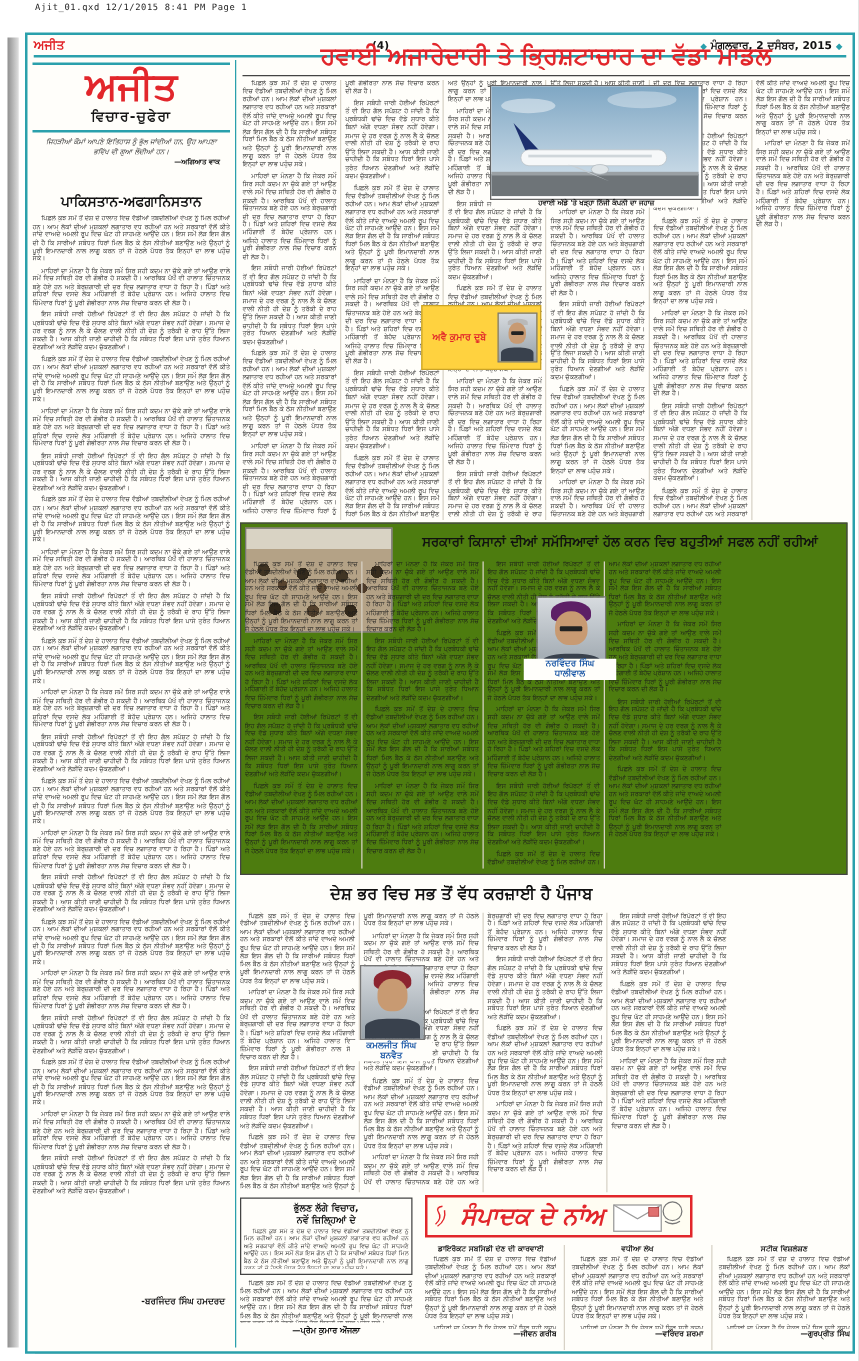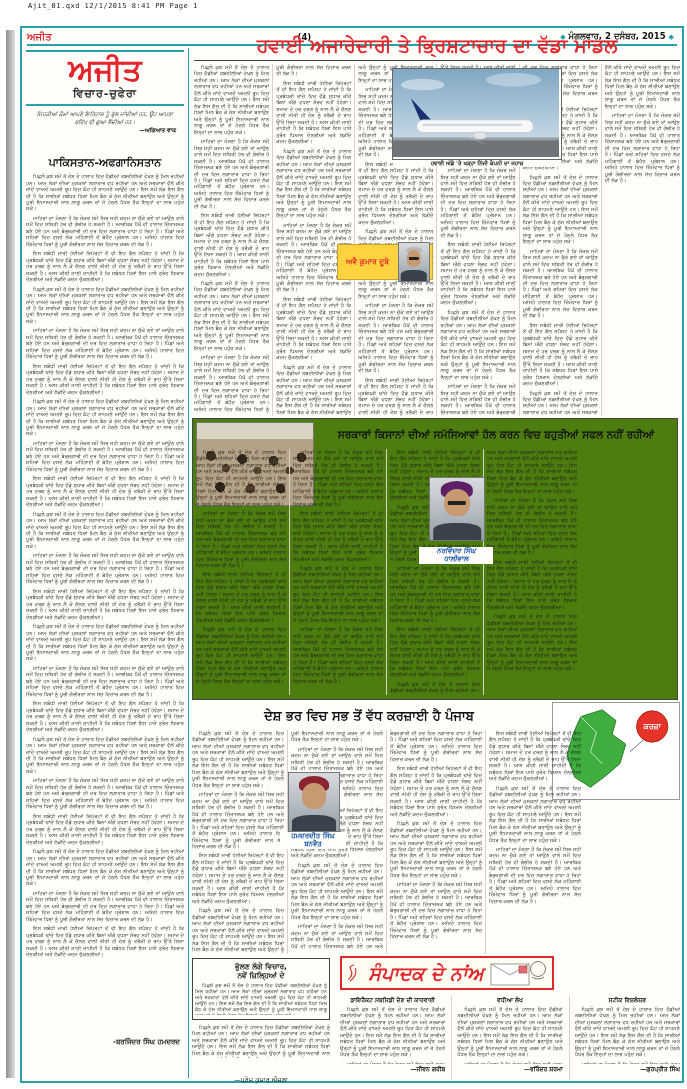--- a/index.html
+++ b/index.html
@@ -40,21 +40,21 @@
   
   .lead-head{position:absolute;left:172px;top:6px;width:486px;margin:0;text-align:center;color:#e2262b;
              font-size:19px;white-space:nowrap;overflow:hidden;font-weight:bold;}
   .rule-h{position:absolute;left:172px;top:32px;width:486px;height:1px;background:#444;}
   .lead-body{position:absolute;left:172px;top:36px;width:486px;height:352px;column-count:6;}
   .photo{background:#fff;}
   .plane{position:absolute;left:370px;top:40px;width:168px;height:90px;border:1px solid #666;}
   .photocap{position:absolute;left:0;right:0;top:100%;margin-top:1px;font-size:5.5px;font-weight:bold;
             text-align:center;background:#fffefa;}
 
-  .authorbox{position:absolute;left:315px;top:216px;width:96px;height:36px;background:#ffd23f;
+  .authorbox{position:absolute;left:315px;top:216px;width:96px;height:52px;background:#ffd23f;
              border:1px solid #c9a227;display:flex;align-items:center;gap:3px;padding:2px;box-sizing:border-box;}
   .authorbox .aname{flex:1;color:#e2262b;font-weight:bold;font-size:7.5px;text-align:center;line-height:1.25;}
 
   
   .portrait{position:relative;background:linear-gradient(#d7dbdf,#96a0a8);border:1px solid #777;overflow:hidden;}
   .p-head{position:absolute;left:50%;top:18%;width:48%;height:44%;transform:translateX(-50%);
           background:#c89a72;border-radius:48% 48% 42% 42%;}
   .p-turban{position:absolute;left:50%;top:5%;width:60%;height:28%;transform:translateX(-50%);
             background:#5d1f66;border-radius:50% 50% 30% 30%;}
   .t-red .p-turban{background:#8c2430;}
@@ -81,39 +81,39 @@
       radial-gradient(circle 5px at 90% 42%, #382d1e 97%, transparent),
       radial-gradient(circle 5px at 20% 78%, #2e2519 97%, transparent),
       radial-gradient(circle 5px at 46% 80%, #52402c 97%, transparent),
       radial-gradient(circle 5px at 72% 80%, #33291b 97%, transparent),
       linear-gradient(180deg,#d9d3c4 0%,#d9d3c4 20%,transparent 20%);}
   .farm-head{position:absolute;left:124px;top:9px;width:358px;margin:0;font-size:10.5px;text-align:center;
              white-space:nowrap;overflow:hidden;color:#111;}
   .farm-body{position:absolute;left:3px;top:30px;width:478px;height:246px;column-count:5;}
   .farm-port{position:absolute;left:236px;top:58px;width:54px;height:62px;}
   .blue-name{color:#1553a4;font-weight:bold;font-size:7px;line-height:1.2;text-align:center;background:#fffefa;}
-  .farm-name{position:absolute;left:226px;top:128px;width:74px;font-style:italic;}
+  .farm-name{position:absolute;left:226px;top:108px;width:74px;}
 
   
   .debt{position:absolute;left:170px;top:680px;width:488px;height:246px;}
   .debt-head{position:absolute;left:0;top:0;width:354px;margin:0;font-size:13px;white-space:nowrap;
              overflow:hidden;color:#111;text-align:center;}
   .debt-body{position:absolute;left:0;top:22px;width:488px;height:224px;column-count:5;}
   .mapbox{position:absolute;right:0;top:-6px;width:126px;height:96px;background:#fff;border:1px solid #999;}
   .debt-port{position:absolute;left:96px;top:64px;width:50px;height:58px;}
   .debt-name{position:absolute;left:88px;top:124px;width:66px;}
 
   
   .bl-box{position:absolute;left:170px;top:930px;width:138px;height:62px;border:1px solid #444;
           padding:2px;box-sizing:border-box;}
   .bl-title{font-size:7.5px;font-weight:bold;text-align:center;line-height:1.25;margin:1px 0 2px;color:#111;}
   .bl-box .bodytext{height:32px;font-size:4.8px;}
   .bl-under{position:absolute;left:170px;top:996px;width:138px;height:56px;}
   .bl-under .bodytext{height:34px;}
-  .bl-sig{font-size:6.5px;font-weight:normal;text-align:center;margin-top:18px;}
+  .bl-sig{font-size:6.5px;font-weight:bold;text-align:center;margin-top:2px;}
 
   .banner{position:absolute;left:318px;top:928px;width:214px;height:34px;border:2px solid #e2262b;
           background:#fffdf2;display:flex;align-items:center;padding:0 4px;gap:4px;box-sizing:border-box;}
   .banner-title{flex:1;color:#e2262b;font-weight:bold;font-style:italic;font-size:19px;white-space:nowrap;
                 overflow:hidden;text-align:center;}
   .letters{position:absolute;left:318px;top:968px;width:340px;height:84px;display:flex;gap:6px;}
   .letter-col{flex:1;overflow:hidden;border-left:1px solid #d8d2c6;padding-left:5px;}
   .letter-col:first-child{border-left:none;padding-left:0;}
   .letter-title{font-size:6px;font-weight:bold;text-align:center;margin:0 0 2px;color:#111;}
   .letter-col .bodytext{height:58px;}
@@ -266,29 +266,20 @@
         <div class="p-body"></div>
       </div>
       <div class="blue-name farm-name">
         <div>ਨਰਵਿੰਦਰ ਸਿੰਘ</div>
         <div>ਧਾਲੀਵਾਲ</div>
       </div>
     </div>
 
     <div class="debt">
       <h2 class="debt-head">ਦੇਸ਼ ਭਰ ਵਿਚ ਸਭ ਤੋਂ ਵੱਧ ਕਰਜ਼ਾਈ ਹੈ ਪੰਜਾਬ</h2>
-      <div class="mapbox">
-        <svg viewBox="0 0 126 96" width="124" height="94">
-          <path d="M28,14 L50,7 L64,18 L60,32 L74,42 L68,62 L54,74 L38,86 L22,76 L14,54 L20,32 Z" fill="#3fae3f" stroke="#2b7d2b" stroke-width="1"></path>
-          <path d="M28,14 L44,30 L38,50 L50,62" stroke="#e8f5e8" stroke-width="0.8" fill="none"></path>
-          <line x1="78" y1="50" x2="94" y2="36" stroke="#555" stroke-width="0.8"></line>
-          <circle cx="101" cy="24" r="16" fill="#e6332a" stroke="#b02017"></circle>
-          <text x="101" y="27" font-size="8" fill="#ffffff" text-anchor="middle" font-weight="bold">ਕਰਜ਼ਾ</text>
-        </svg>
-      </div>
       <div class="bodytext debt-body">
           <p>ਪਿਛਲੇ ਕੁਝ ਸਮੇਂ ਤੋਂ ਦੇਸ਼ ਦੇ ਹਾਲਾਤ ਵਿਚ ਵੱਡੀਆਂ ਤਬਦੀਲੀਆਂ ਵੇਖਣ ਨੂੰ ਮਿਲ ਰਹੀਆਂ ਹਨ। ਆਮ ਲੋਕਾਂ ਦੀਆਂ ਮੁਸ਼ਕਲਾਂ ਲਗਾਤਾਰ ਵਧ ਰਹੀਆਂ ਹਨ ਅਤੇ ਸਰਕਾਰਾਂ ਵੱਲੋਂ ਕੀਤੇ ਜਾਂਦੇ ਵਾਅਦੇ ਅਮਲੀ ਰੂਪ ਵਿਚ ਘੱਟ ਹੀ ਸਾਹਮਣੇ ਆਉਂਦੇ ਹਨ। ਇਸ ਸਮੇਂ ਲੋੜ ਇਸ ਗੱਲ ਦੀ ਹੈ ਕਿ ਸਾਰੀਆਂ ਸਬੰਧਤ ਧਿਰਾਂ ਮਿਲ ਬੈਠ ਕੇ ਠੋਸ ਨੀਤੀਆਂ ਬਣਾਉਣ ਅਤੇ ਉਨ੍ਹਾਂ ਨੂੰ ਪੂਰੀ ਇਮਾਨਦਾਰੀ ਨਾਲ ਲਾਗੂ ਕਰਨ ਤਾਂ ਜੋ ਹੇਠਲੇ ਪੱਧਰ ਤੱਕ ਇਨ੍ਹਾਂ ਦਾ ਲਾਭ ਪਹੁੰਚ ਸਕੇ।</p>
           <p>ਮਾਹਿਰਾਂ ਦਾ ਮੰਨਣਾ ਹੈ ਕਿ ਜੇਕਰ ਸਮੇਂ ਸਿਰ ਸਹੀ ਕਦਮ ਨਾ ਚੁੱਕੇ ਗਏ ਤਾਂ ਆਉਣ ਵਾਲੇ ਸਮੇਂ ਵਿਚ ਸਥਿਤੀ ਹੋਰ ਵੀ ਗੰਭੀਰ ਹੋ ਸਕਦੀ ਹੈ। ਆਰਥਿਕ ਪੱਖੋਂ ਵੀ ਹਾਲਾਤ ਚਿੰਤਾਜਨਕ ਬਣੇ ਹੋਏ ਹਨ ਅਤੇ ਬੇਰੁਜ਼ਗਾਰੀ ਦੀ ਦਰ ਵਿਚ ਲਗਾਤਾਰ ਵਾਧਾ ਹੋ ਰਿਹਾ ਹੈ। ਪਿੰਡਾਂ ਅਤੇ ਸ਼ਹਿਰਾਂ ਵਿਚ ਵਸਦੇ ਲੋਕ ਮਹਿੰਗਾਈ ਤੋਂ ਬੇਹੱਦ ਪ੍ਰੇਸ਼ਾਨ ਹਨ। ਅਜਿਹੇ ਹਾਲਾਤ ਵਿਚ ਜ਼ਿੰਮੇਵਾਰ ਧਿਰਾਂ ਨੂੰ ਪੂਰੀ ਗੰਭੀਰਤਾ ਨਾਲ ਸੋਚ ਵਿਚਾਰ ਕਰਨ ਦੀ ਲੋੜ ਹੈ।</p>
           <p>ਇਸ ਸਬੰਧੀ ਜਾਰੀ ਹੋਈਆਂ ਰਿਪੋਰਟਾਂ ਤੋਂ ਵੀ ਇਹ ਗੱਲ ਸਪੱਸ਼ਟ ਹੋ ਜਾਂਦੀ ਹੈ ਕਿ ਪ੍ਰਬੰਧਕੀ ਢਾਂਚੇ ਵਿਚ ਵੱਡੇ ਸੁਧਾਰ ਕੀਤੇ ਬਿਨਾਂ ਅੱਗੇ ਵਧਣਾ ਸੰਭਵ ਨਹੀਂ ਹੋਵੇਗਾ। ਸਮਾਜ ਦੇ ਹਰ ਵਰਗ ਨੂੰ ਨਾਲ ਲੈ ਕੇ ਚੱਲਣ ਵਾਲੀ ਨੀਤੀ ਹੀ ਦੇਸ਼ ਨੂੰ ਤਰੱਕੀ ਦੇ ਰਾਹ ਉੱਤੇ ਲਿਜਾ ਸਕਦੀ ਹੈ। ਆਸ ਕੀਤੀ ਜਾਣੀ ਚਾਹੀਦੀ ਹੈ ਕਿ ਸਬੰਧਤ ਧਿਰਾਂ ਇਸ ਪਾਸੇ ਤੁਰੰਤ ਧਿਆਨ ਦੇਣਗੀਆਂ ਅਤੇ ਲੋੜੀਂਦੇ ਕਦਮ ਚੁੱਕਣਗੀਆਂ।</p>
           <p>ਪਿਛਲੇ ਕੁਝ ਸਮੇਂ ਤੋਂ ਦੇਸ਼ ਦੇ ਹਾਲਾਤ ਵਿਚ ਵੱਡੀਆਂ ਤਬਦੀਲੀਆਂ ਵੇਖਣ ਨੂੰ ਮਿਲ ਰਹੀਆਂ ਹਨ। ਆਮ ਲੋਕਾਂ ਦੀਆਂ ਮੁਸ਼ਕਲਾਂ ਲਗਾਤਾਰ ਵਧ ਰਹੀਆਂ ਹਨ ਅਤੇ ਸਰਕਾਰਾਂ ਵੱਲੋਂ ਕੀਤੇ ਜਾਂਦੇ ਵਾਅਦੇ ਅਮਲੀ ਰੂਪ ਵਿਚ ਘੱਟ ਹੀ ਸਾਹਮਣੇ ਆਉਂਦੇ ਹਨ। ਇਸ ਸਮੇਂ ਲੋੜ ਇਸ ਗੱਲ ਦੀ ਹੈ ਕਿ ਸਾਰੀਆਂ ਸਬੰਧਤ ਧਿਰਾਂ ਮਿਲ ਬੈਠ ਕੇ ਠੋਸ ਨੀਤੀਆਂ ਬਣਾਉਣ ਅਤੇ ਉਨ੍ਹਾਂ ਨੂੰ ਪੂਰੀ ਇਮਾਨਦਾਰੀ ਨਾਲ ਲਾਗੂ ਕਰਨ ਤਾਂ ਜੋ ਹੇਠਲੇ ਪੱਧਰ ਤੱਕ ਇਨ੍ਹਾਂ ਦਾ ਲਾਭ ਪਹੁੰਚ ਸਕੇ।</p>
           <p>ਮਾਹਿਰਾਂ ਦਾ ਮੰਨਣਾ ਹੈ ਕਿ ਜੇਕਰ ਸਮੇਂ ਸਿਰ ਸਹੀ ਕਦਮ ਨਾ ਚੁੱਕੇ ਗਏ ਤਾਂ ਆਉਣ ਵਾਲੇ ਸਮੇਂ ਵਿਚ ਸਥਿਤੀ ਹੋਰ ਵੀ ਗੰਭੀਰ ਹੋ ਸਕਦੀ ਹੈ। ਆਰਥਿਕ ਪੱਖੋਂ ਵੀ ਹਾਲਾਤ ਚਿੰਤਾਜਨਕ ਬਣੇ ਹੋਏ ਹਨ ਅਤੇ ਬੇਰੁਜ਼ਗਾਰੀ ਦੀ ਦਰ ਵਿਚ ਲਗਾਤਾਰ ਵਾਧਾ ਹੋ ਰਿਹਾ ਹੈ। ਪਿੰਡਾਂ ਅਤੇ ਸ਼ਹਿਰਾਂ ਵਿਚ ਵਸਦੇ ਲੋਕ ਮਹਿੰਗਾਈ ਤੋਂ ਬੇਹੱਦ ਪ੍ਰੇਸ਼ਾਨ ਹਨ। ਅਜਿਹੇ ਹਾਲਾਤ ਵਿਚ ਜ਼ਿੰਮੇਵਾਰ ਧਿਰਾਂ ਨੂੰ ਪੂਰੀ ਗੰਭੀਰਤਾ ਨਾਲ ਸੋਚ ਵਿਚਾਰ ਕਰਨ ਦੀ ਲੋੜ ਹੈ।</p>
           <p>ਇਸ ਸਬੰਧੀ ਜਾਰੀ ਹੋਈਆਂ ਰਿਪੋਰਟਾਂ ਤੋਂ ਵੀ ਇਹ ਗੱਲ ਸਪੱਸ਼ਟ ਹੋ ਜਾਂਦੀ ਹੈ ਕਿ ਪ੍ਰਬੰਧਕੀ ਢਾਂਚੇ ਵਿਚ ਵੱਡੇ ਸੁਧਾਰ ਕੀਤੇ ਬਿਨਾਂ ਅੱਗੇ ਵਧਣਾ ਸੰਭਵ ਨਹੀਂ ਹੋਵੇਗਾ। ਸਮਾਜ ਦੇ ਹਰ ਵਰਗ ਨੂੰ ਨਾਲ ਲੈ ਕੇ ਚੱਲਣ ਵਾਲੀ ਨੀਤੀ ਹੀ ਦੇਸ਼ ਨੂੰ ਤਰੱਕੀ ਦੇ ਰਾਹ ਉੱਤੇ ਲਿਜਾ ਸਕਦੀ ਹੈ। ਆਸ ਕੀਤੀ ਜਾਣੀ ਚਾਹੀਦੀ ਹੈ ਕਿ ਸਬੰਧਤ ਧਿਰਾਂ ਇਸ ਪਾਸੇ ਤੁਰੰਤ ਧਿਆਨ ਦੇਣਗੀਆਂ ਅਤੇ ਲੋੜੀਂਦੇ ਕਦਮ ਚੁੱਕਣਗੀਆਂ।</p>
           <p>ਪਿਛਲੇ ਕੁਝ ਸਮੇਂ ਤੋਂ ਦੇਸ਼ ਦੇ ਹਾਲਾਤ ਵਿਚ ਵੱਡੀਆਂ ਤਬਦੀਲੀਆਂ ਵੇਖਣ ਨੂੰ ਮਿਲ ਰਹੀਆਂ ਹਨ। ਆਮ ਲੋਕਾਂ ਦੀਆਂ ਮੁਸ਼ਕਲਾਂ ਲਗਾਤਾਰ ਵਧ ਰਹੀਆਂ ਹਨ ਅਤੇ ਸਰਕਾਰਾਂ ਵੱਲੋਂ ਕੀਤੇ ਜਾਂਦੇ ਵਾਅਦੇ ਅਮਲੀ ਰੂਪ ਵਿਚ ਘੱਟ ਹੀ ਸਾਹਮਣੇ ਆਉਂਦੇ ਹਨ। ਇਸ ਸਮੇਂ ਲੋੜ ਇਸ ਗੱਲ ਦੀ ਹੈ ਕਿ ਸਾਰੀਆਂ ਸਬੰਧਤ ਧਿਰਾਂ ਮਿਲ ਬੈਠ ਕੇ ਠੋਸ ਨੀਤੀਆਂ ਬਣਾਉਣ ਅਤੇ ਉਨ੍ਹਾਂ ਨੂੰ ਪੂਰੀ ਇਮਾਨਦਾਰੀ ਨਾਲ ਲਾਗੂ ਕਰਨ ਤਾਂ ਜੋ ਹੇਠਲੇ ਪੱਧਰ ਤੱਕ ਇਨ੍ਹਾਂ ਦਾ ਲਾਭ ਪਹੁੰਚ ਸਕੇ।</p>
           <p>ਮਾਹਿਰਾਂ ਦਾ ਮੰਨਣਾ ਹੈ ਕਿ ਜੇਕਰ ਸਮੇਂ ਸਿਰ ਸਹੀ ਕਦਮ ਨਾ ਚੁੱਕੇ ਗਏ ਤਾਂ ਆਉਣ ਵਾਲੇ ਸਮੇਂ ਵਿਚ ਸਥਿਤੀ ਹੋਰ ਵੀ ਗੰਭੀਰ ਹੋ ਸਕਦੀ ਹੈ। ਆਰਥਿਕ ਪੱਖੋਂ ਵੀ ਹਾਲਾਤ ਚਿੰਤਾਜਨਕ ਬਣੇ ਹੋਏ ਹਨ ਅਤੇ ਬੇਰੁਜ਼ਗਾਰੀ ਦੀ ਦਰ ਵਿਚ ਲਗਾਤਾਰ ਵਾਧਾ ਹੋ ਰਿਹਾ ਹੈ। ਪਿੰਡਾਂ ਅਤੇ ਸ਼ਹਿਰਾਂ ਵਿਚ ਵਸਦੇ ਲੋਕ ਮਹਿੰਗਾਈ ਤੋਂ ਬੇਹੱਦ ਪ੍ਰੇਸ਼ਾਨ ਹਨ। ਅਜਿਹੇ ਹਾਲਾਤ ਵਿਚ ਜ਼ਿੰਮੇਵਾਰ ਧਿਰਾਂ ਨੂੰ ਪੂਰੀ ਗੰਭੀਰਤਾ ਨਾਲ ਸੋਚ ਵਿਚਾਰ ਕਰਨ ਦੀ ਲੋੜ ਹੈ।</p>
           <p>ਇਸ ਸਬੰਧੀ ਜਾਰੀ ਹੋਈਆਂ ਰਿਪੋਰਟਾਂ ਤੋਂ ਵੀ ਇਹ ਗੱਲ ਸਪੱਸ਼ਟ ਹੋ ਜਾਂਦੀ ਹੈ ਕਿ ਪ੍ਰਬੰਧਕੀ ਢਾਂਚੇ ਵਿਚ ਵੱਡੇ ਸੁਧਾਰ ਕੀਤੇ ਬਿਨਾਂ ਅੱਗੇ ਵਧਣਾ ਸੰਭਵ ਨਹੀਂ ਹੋਵੇਗਾ। ਸਮਾਜ ਦੇ ਹਰ ਵਰਗ ਨੂੰ ਨਾਲ ਲੈ ਕੇ ਚੱਲਣ ਵਾਲੀ ਨੀਤੀ ਹੀ ਦੇਸ਼ ਨੂੰ ਤਰੱਕੀ ਦੇ ਰਾਹ ਉੱਤੇ ਲਿਜਾ ਸਕਦੀ ਹੈ। ਆਸ ਕੀਤੀ ਜਾਣੀ ਚਾਹੀਦੀ ਹੈ ਕਿ ਸਬੰਧਤ ਧਿਰਾਂ ਇਸ ਪਾਸੇ ਤੁਰੰਤ ਧਿਆਨ ਦੇਣਗੀਆਂ ਅਤੇ ਲੋੜੀਂਦੇ ਕਦਮ ਚੁੱਕਣਗੀਆਂ।</p>
@@ -297,21 +288,21 @@
           <p>ਇਸ ਸਬੰਧੀ ਜਾਰੀ ਹੋਈਆਂ ਰਿਪੋਰਟਾਂ ਤੋਂ ਵੀ ਇਹ ਗੱਲ ਸਪੱਸ਼ਟ ਹੋ ਜਾਂਦੀ ਹੈ ਕਿ ਪ੍ਰਬੰਧਕੀ ਢਾਂਚੇ ਵਿਚ ਵੱਡੇ ਸੁਧਾਰ ਕੀਤੇ ਬਿਨਾਂ ਅੱਗੇ ਵਧਣਾ ਸੰਭਵ ਨਹੀਂ ਹੋਵੇਗਾ। ਸਮਾਜ ਦੇ ਹਰ ਵਰਗ ਨੂੰ ਨਾਲ ਲੈ ਕੇ ਚੱਲਣ ਵਾਲੀ ਨੀਤੀ ਹੀ ਦੇਸ਼ ਨੂੰ ਤਰੱਕੀ ਦੇ ਰਾਹ ਉੱਤੇ ਲਿਜਾ ਸਕਦੀ ਹੈ। ਆਸ ਕੀਤੀ ਜਾਣੀ ਚਾਹੀਦੀ ਹੈ ਕਿ ਸਬੰਧਤ ਧਿਰਾਂ ਇਸ ਪਾਸੇ ਤੁਰੰਤ ਧਿਆਨ ਦੇਣਗੀਆਂ ਅਤੇ ਲੋੜੀਂਦੇ ਕਦਮ ਚੁੱਕਣਗੀਆਂ।</p>
           <p>ਪਿਛਲੇ ਕੁਝ ਸਮੇਂ ਤੋਂ ਦੇਸ਼ ਦੇ ਹਾਲਾਤ ਵਿਚ ਵੱਡੀਆਂ ਤਬਦੀਲੀਆਂ ਵੇਖਣ ਨੂੰ ਮਿਲ ਰਹੀਆਂ ਹਨ। ਆਮ ਲੋਕਾਂ ਦੀਆਂ ਮੁਸ਼ਕਲਾਂ ਲਗਾਤਾਰ ਵਧ ਰਹੀਆਂ ਹਨ ਅਤੇ ਸਰਕਾਰਾਂ ਵੱਲੋਂ ਕੀਤੇ ਜਾਂਦੇ ਵਾਅਦੇ ਅਮਲੀ ਰੂਪ ਵਿਚ ਘੱਟ ਹੀ ਸਾਹਮਣੇ ਆਉਂਦੇ ਹਨ। ਇਸ ਸਮੇਂ ਲੋੜ ਇਸ ਗੱਲ ਦੀ ਹੈ ਕਿ ਸਾਰੀਆਂ ਸਬੰਧਤ ਧਿਰਾਂ ਮਿਲ ਬੈਠ ਕੇ ਠੋਸ ਨੀਤੀਆਂ ਬਣਾਉਣ ਅਤੇ ਉਨ੍ਹਾਂ ਨੂੰ ਪੂਰੀ ਇਮਾਨਦਾਰੀ ਨਾਲ ਲਾਗੂ ਕਰਨ ਤਾਂ ਜੋ ਹੇਠਲੇ ਪੱਧਰ ਤੱਕ ਇਨ੍ਹਾਂ ਦਾ ਲਾਭ ਪਹੁੰਚ ਸਕੇ।</p>
           <p>ਮਾਹਿਰਾਂ ਦਾ ਮੰਨਣਾ ਹੈ ਕਿ ਜੇਕਰ ਸਮੇਂ ਸਿਰ ਸਹੀ ਕਦਮ ਨਾ ਚੁੱਕੇ ਗਏ ਤਾਂ ਆਉਣ ਵਾਲੇ ਸਮੇਂ ਵਿਚ ਸਥਿਤੀ ਹੋਰ ਵੀ ਗੰਭੀਰ ਹੋ ਸਕਦੀ ਹੈ। ਆਰਥਿਕ ਪੱਖੋਂ ਵੀ ਹਾਲਾਤ ਚਿੰਤਾਜਨਕ ਬਣੇ ਹੋਏ ਹਨ ਅਤੇ ਬੇਰੁਜ਼ਗਾਰੀ ਦੀ ਦਰ ਵਿਚ ਲਗਾਤਾਰ ਵਾਧਾ ਹੋ ਰਿਹਾ ਹੈ। ਪਿੰਡਾਂ ਅਤੇ ਸ਼ਹਿਰਾਂ ਵਿਚ ਵਸਦੇ ਲੋਕ ਮਹਿੰਗਾਈ ਤੋਂ ਬੇਹੱਦ ਪ੍ਰੇਸ਼ਾਨ ਹਨ। ਅਜਿਹੇ ਹਾਲਾਤ ਵਿਚ ਜ਼ਿੰਮੇਵਾਰ ਧਿਰਾਂ ਨੂੰ ਪੂਰੀ ਗੰਭੀਰਤਾ ਨਾਲ ਸੋਚ ਵਿਚਾਰ ਕਰਨ ਦੀ ਲੋੜ ਹੈ।</p>
         </div>
       <div class="portrait t-red debt-port">
         <div class="p-turban"></div>
         <div class="p-head"></div>
         <div class="p-body"></div>
       </div>
       <div class="blue-name debt-name">
-        <div>ਹਮਦਰਦੀਤ ਸਿੰਘ</div>
+        <div>ਕਮਲਜੀਤ ਸਿੰਘ</div>
         <div>ਬਨਵੈਤ</div>
       </div>
     </div>
 
     <div class="bl-box">
       <div class="bl-title">
         <div>ਭੁੱਲਣ ਲੱਗੇ ਵਿਚਾਰ,</div>
         <div>ਨਵੇਂ ਜ਼ਿਲ੍ਹਿਆਂ ਦੇ</div>
       </div>
       <div class="bodytext">

